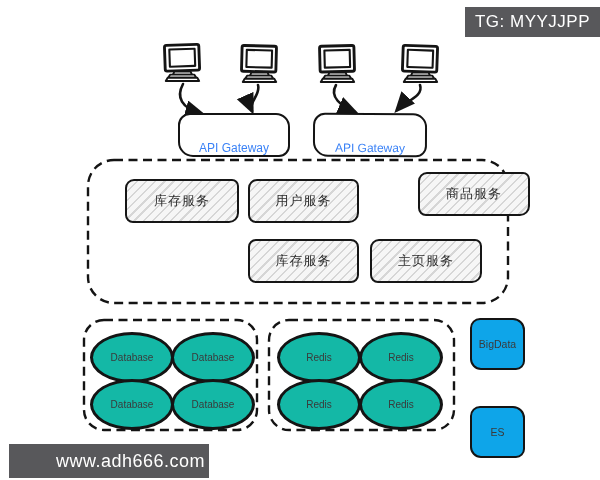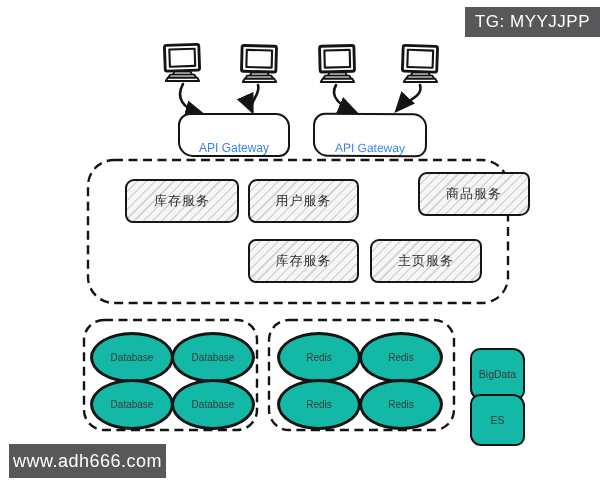--- a/index.html
+++ b/index.html
@@ -7,21 +7,21 @@
     position:relative;width:600px;height:480px;background:#ffffff;overflow:hidden;
     font-family:"Liberation Sans", sans-serif;color:#222;
   }
   .abs{position:absolute;}
   
   .wm{
     display:flex;align-items:center;justify-content:center;
     background:#58585b;color:#fff;font-size:17px;letter-spacing:.5px;
   }
   .wm-tr{left:465px;top:7px;width:135px;height:30px;}
-  .wm-bl{left:9px;top:444px;width:157px;height:34px;font-size:18px;}
+  .wm-bl{left:9px;top:444px;width:157px;height:34px;font-size:18px;padding-left:43px;}
   
   .gw{
     background:#fff;border:2.5px solid #141414;border-radius:12px 14px 11px 15px;
     display:flex;align-items:flex-end;justify-content:center;
     font-size:12px;color:#3b82f6;
   }
   .gw1{left:178px;top:113px;width:108px;height:40px;}
   .gw2{left:313px;top:113px;width:110px;height:40px;transform:rotate(.3deg);}
   
   .svc{
@@ -31,23 +31,23 @@
     font-size:13px;color:#2e2e2e;letter-spacing:1px;
   }
   
   .ell{
     border:3px solid #141414;border-radius:50%;background:#14b8a6;
     display:flex;align-items:center;justify-content:center;
     font-size:10px;color:#3a3a3a;
   }
   
   .sq{
-    background:#14b8a6;border:2.5px solid #141414;border-radius:10px 12px 9px 11px;
+    background:#0ea5e9;border:2.5px solid #141414;border-radius:10px 12px 9px 11px;
     display:flex;align-items:center;justify-content:center;
-    font-size:10.5px;color:#3a3a3a;margin-top:30px;
+    font-size:10.5px;color:#3a3a3a;
   }
   .dash-svg{pointer-events:none;}
 </style>
 </head>
 <body>
 
 <div class="stage">
 
   <div class="abs" style="left:161px;top:42px;width:42px;height:42px;">
     <svg width="42" height="42" viewBox="0 0 44 42">
@@ -163,21 +163,21 @@
   <div class="abs ell" style="left:277px;top:379px;width:78px;height:45px;">
     <span>Redis</span>
   </div>
   <div class="abs ell" style="left:359px;top:379px;width:78px;height:45px;">
     <span>Redis</span>
   </div>
 
   <div class="abs sq" style="left:470px;top:318px;width:51px;height:48px;">
     <span>BigData</span>
   </div>
-  <div class="abs sq" style="left:470px;top:364px;width:51px;height:48px;">
+  <div class="abs sq" style="left:470px;top:406px;width:51px;height:48px;">
     <span>ES</span>
   </div>
 
   <div class="abs wm wm-tr">
     <span>TG: MYYJJPP</span>
   </div>
   <div class="abs wm wm-bl">
     <span>www.adh666.com</span>
   </div>
 

